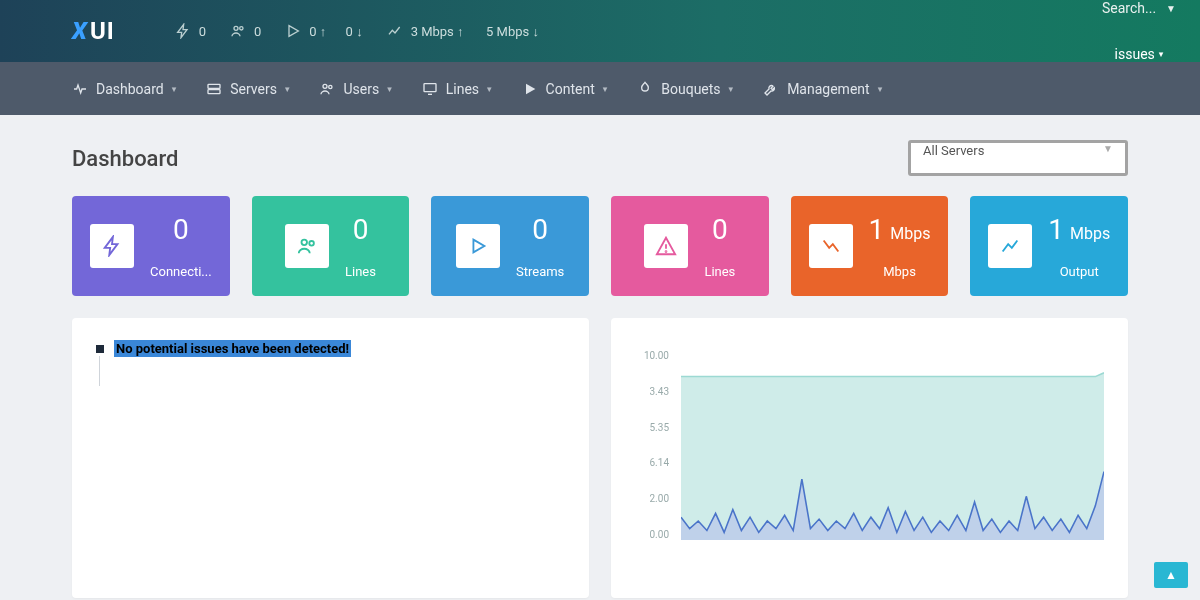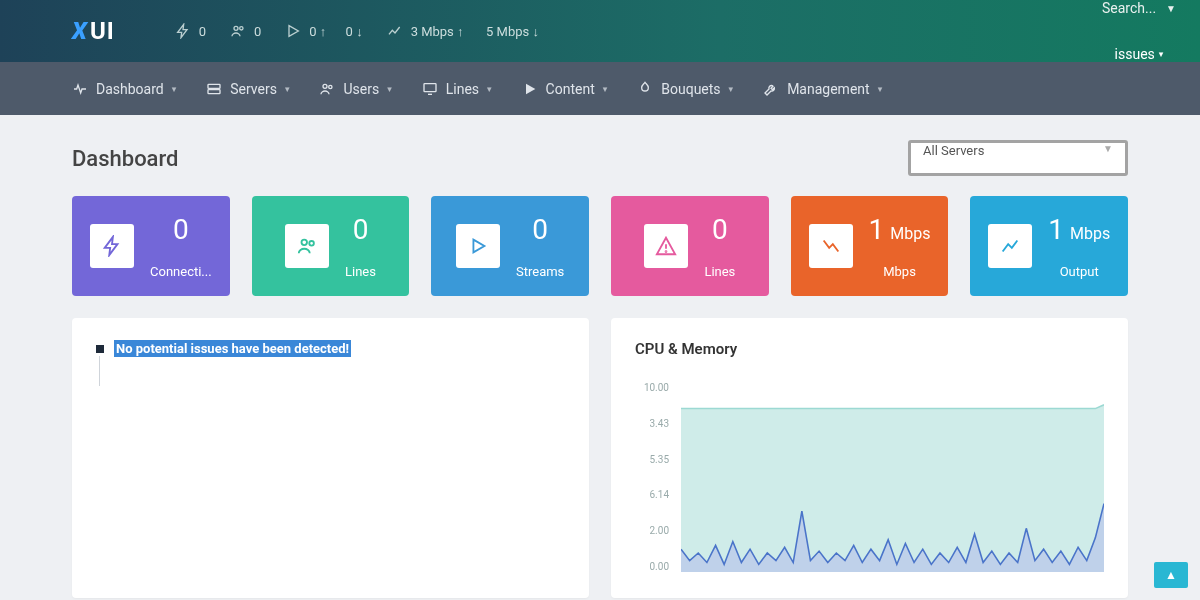--- a/index.html
+++ b/index.html
@@ -47,21 +47,21 @@
   .c-cyan   { background:#27a8d9; }
   .card svg { width:22px; height:22px; }
 
   
   .panels { display:flex; gap:22px; }
   .panel { background:#fff; border-radius:4px; padding:22px 24px; flex:1; min-height:280px; box-shadow:0 1px 2px rgba(0,0,0,0.04); }
   .panel h3 { font-size:15px; font-weight:600; color:#333; margin-bottom:24px; }
   .status-line { display:flex; align-items:flex-start; gap:10px; }
   .status-bullet { width:8px; height:8px; background:#1e2a3a; margin-top:5px; }
   .status-divider { width:1px; height:30px; background:#cfd4da; margin-left:3px; margin-top:3px; }
-  .status-text { background:#3a87d8; color:#ffffff; font-size:13px; font-weight:700; padding:1px 2px; }
+  .status-text { background:#3a87d8; color:#000000; font-size:13px; font-weight:700; padding:1px 2px; }
 
   
   .chart-area { position:relative; height:190px; margin-top:10px; }
   .yaxis { position:absolute; left:0; top:0; bottom:0; width:40px; display:flex; flex-direction:column; justify-content:space-between; font-size:10px; color:#9aa; text-align:right; padding-right:6px; }
   .plot { position:absolute; left:46px; right:0; top:0; bottom:0; }
   .plot svg { width:100%; height:100%; }
 
   .scroll-fab { position:fixed; right:12px; bottom:12px; width:34px; height:26px; background:#29b7d3; color:#fff; display:flex; align-items:center; justify-content:center; border-radius:2px; cursor:pointer; font-size:12px; }
 </style>
 </head>
@@ -284,21 +284,20 @@
     <div class="panel">
       <div class="status-line">
         <div>
           <div class="status-bullet"></div>
           <div class="status-divider"></div>
         </div>
         <span class="status-text">No potential issues have been detected!</span>
       </div>
     </div>
     <div class="panel">
-      <h3>CPU &amp; Memory</h3>
       <div class="chart-area">
         <div class="yaxis" id="yaxis">
             <span>10.00</span>
             <span>3.43</span>
             <span>5.35</span>
             <span>6.14</span>
             <span>2.00</span>
             <span>0.00</span>
           </div>
         <div class="plot"><svg id="chartsvg" viewBox="0 0 400 190" preserveAspectRatio="none">

